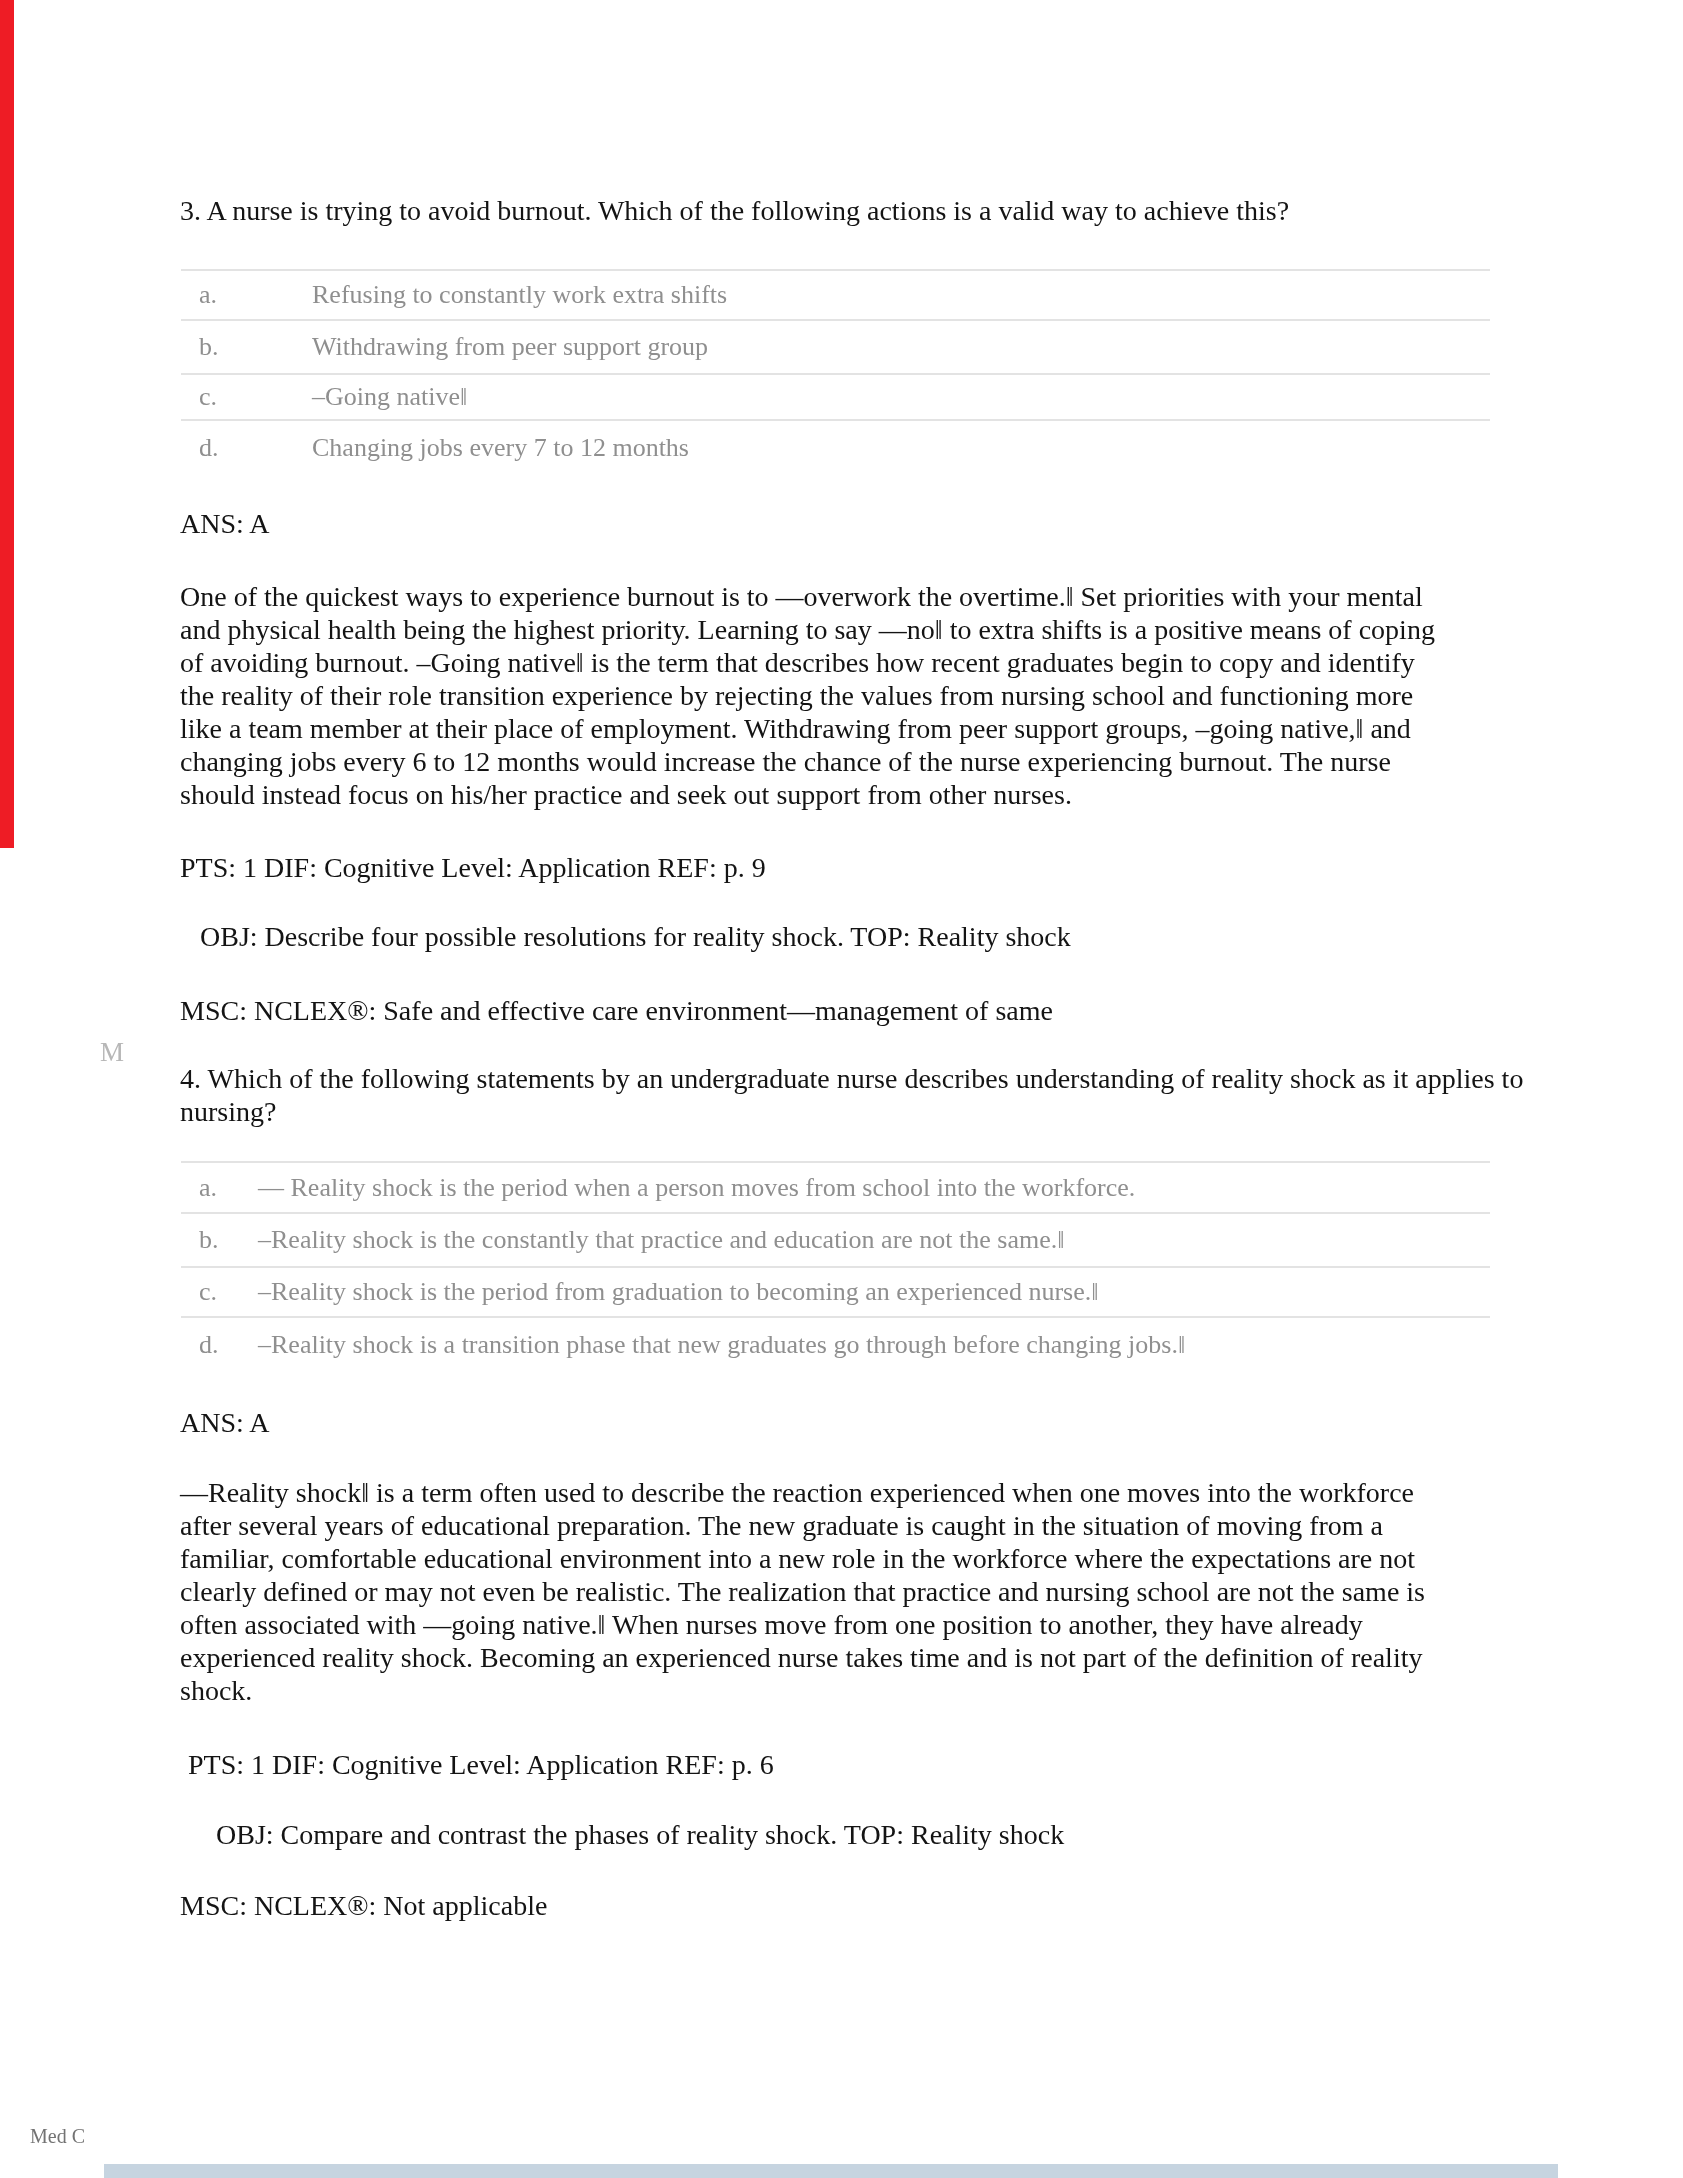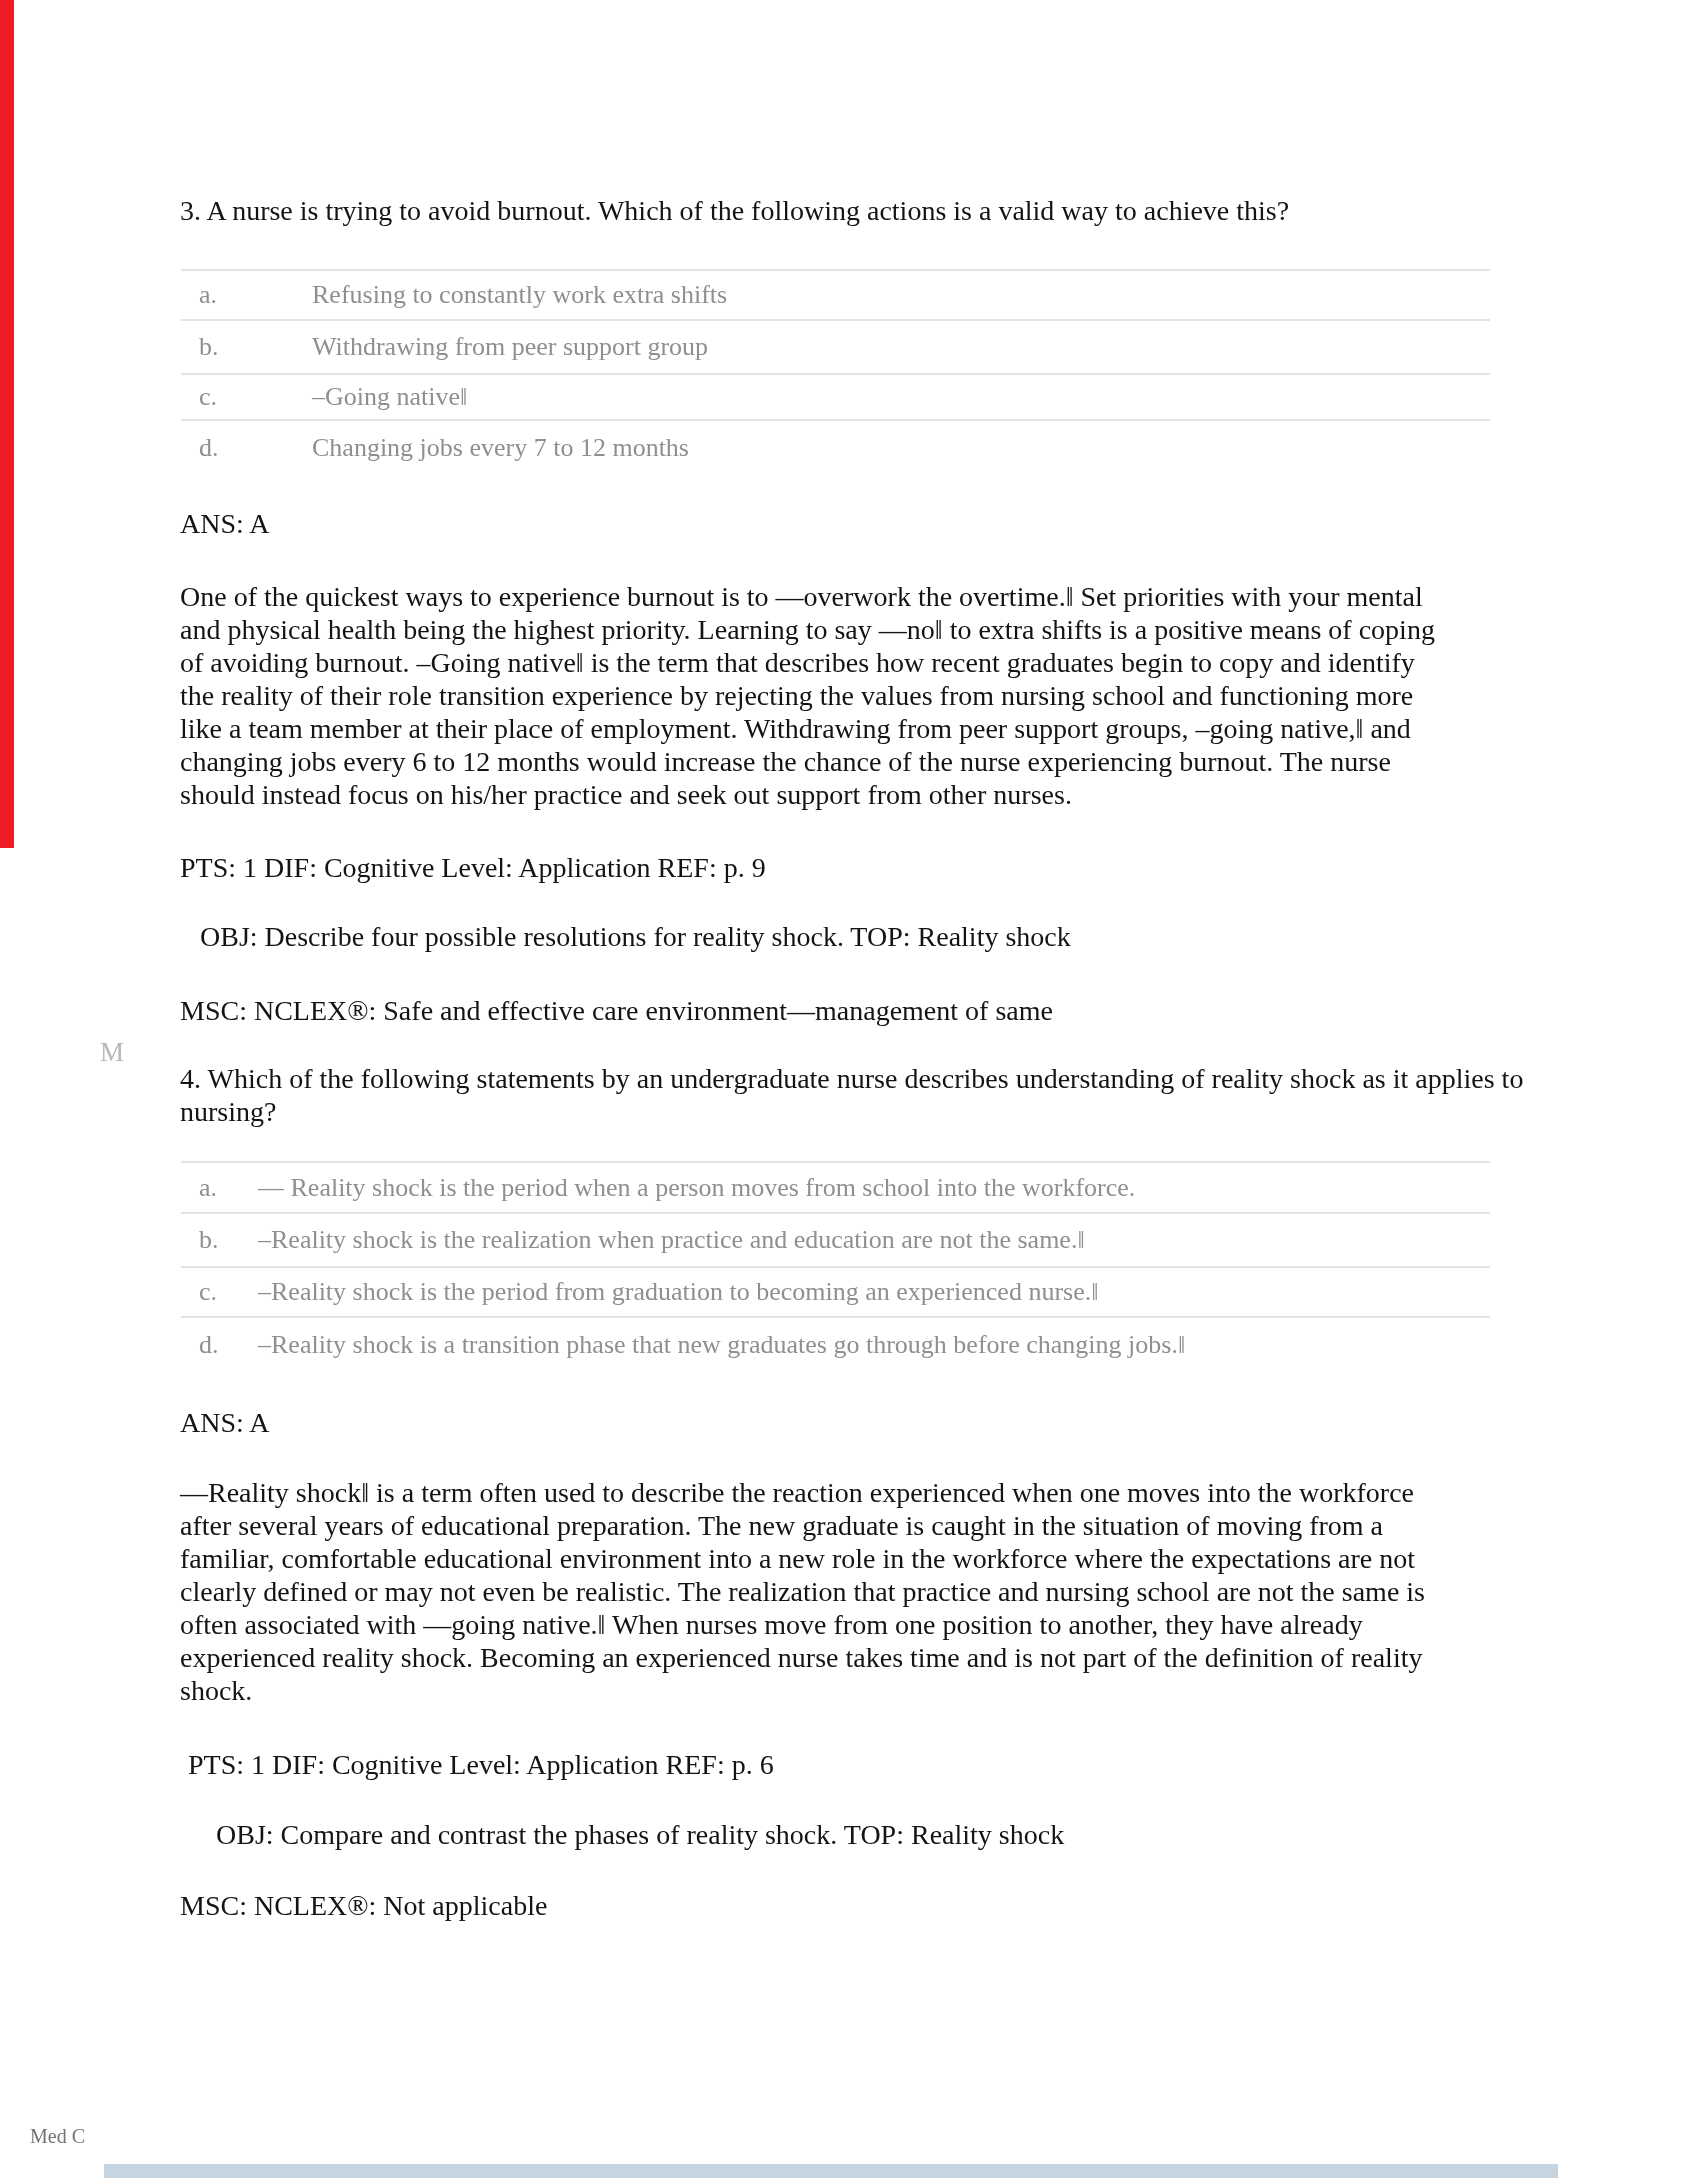--- a/index.html
+++ b/index.html
@@ -96,21 +96,21 @@
   <div class="abs body-text" style="left:180px;top:1062px;">4. Which of the following statements by an undergraduate nurse describes understanding of reality shock as it applies to
 nursing?</div>
 
   <div class="abs opt-table" style="top:1161px;">
     <div class="opt-row" style="height:51px;">
       <span class="opt-letter q4-letter">a.</span>
       <span class="opt-text">― Reality shock is the period when a person moves from school into the workforce.</span>
     </div>
     <div class="opt-row" style="height:54px;">
       <span class="opt-letter q4-letter">b.</span>
-      <span class="opt-text">–Reality shock is the realization when practice and education are not the same.‖</span>
+      <span class="opt-text">–Reality shock is the constantly that practice and education are not the same.‖</span>
     </div>
     <div class="opt-row" style="height:50px;">
       <span class="opt-letter q4-letter">c.</span>
       <span class="opt-text">–Reality shock is the period from graduation to becoming an experienced nurse.‖</span>
     </div>
     <div class="opt-row" style="height:55px;">
       <span class="opt-letter q4-letter">d.</span>
       <span class="opt-text">–Reality shock is a transition phase that new graduates go through before changing jobs.‖</span>
     </div>
   </div>

